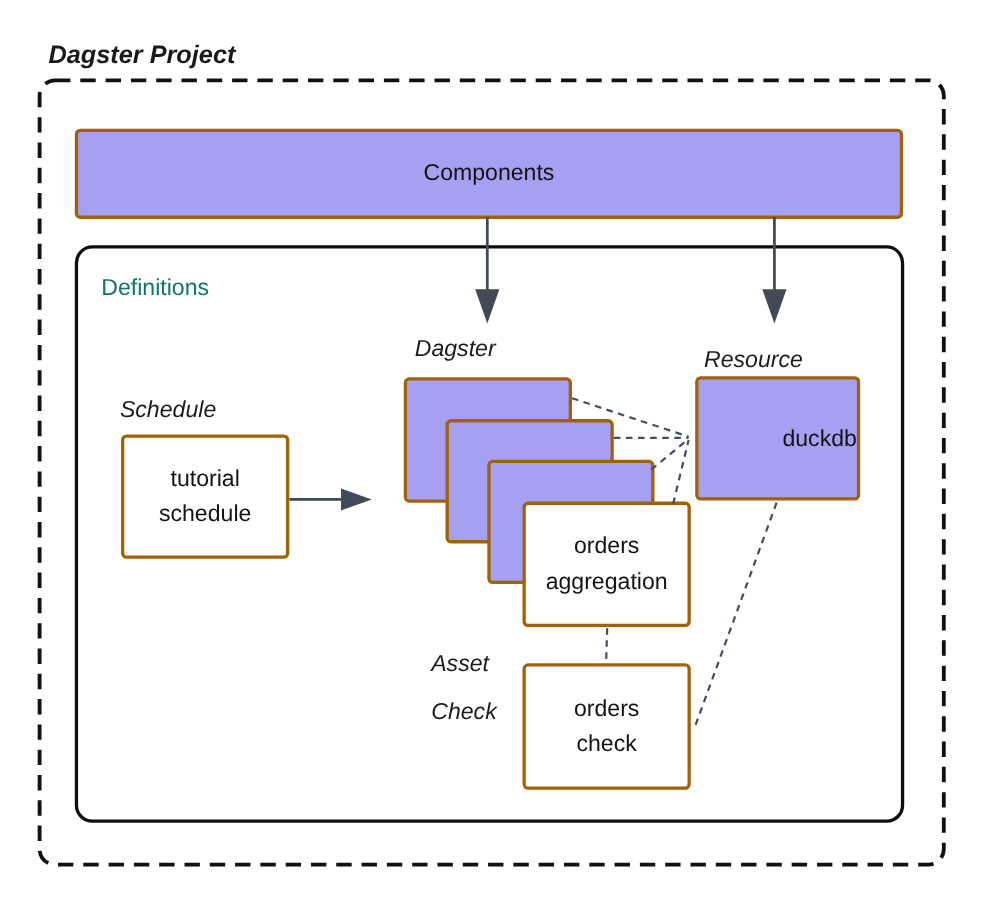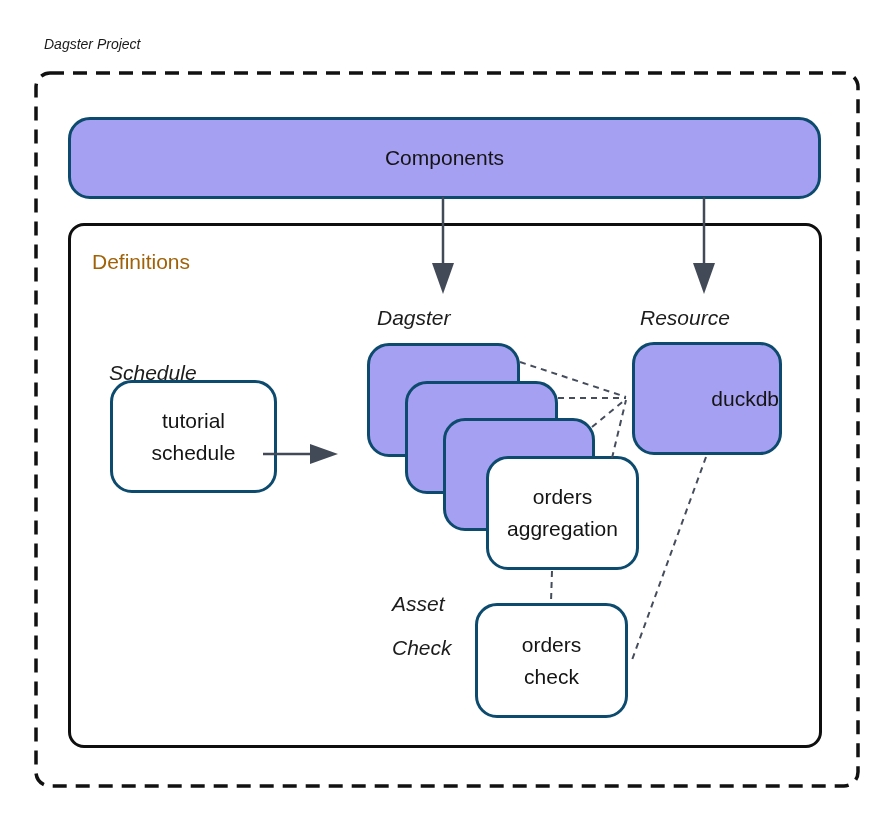--- a/index.html
+++ b/index.html
@@ -3,63 +3,63 @@
 <meta charset="utf-8">
 <style>
   html,body{margin:0;padding:0;background:#ffffff;}
   #canvas{
     position:relative;width:896px;height:825px;background:#ffffff;overflow:hidden;
     font-family:"Liberation Sans", sans-serif;color:#141414;
   }
   .abs{position:absolute;}
   .lbl{font-style:italic;font-size:21px;color:#1c1c1c;white-space:nowrap;}
   .node{
-    box-sizing:border-box;border:3px solid #0c4a6e;border-radius:22px;
+    box-sizing:border-box;border:3px solid #a16207;border-radius:5px;
     display:flex;align-items:center;justify-content:center;text-align:center;
     font-size:21px;line-height:32px;background:#ffffff;
   }
   .purple{}
-  #title{font-style:italic;font-size:14px;color:#1a1a1a;}
+  #title{font-style:italic;font-size:23px;color:#1a1a1a;font-weight:bold;}
   #definitions-box{
     box-sizing:border-box;border:3px solid #0f0f0f;border-radius:16px;background:#ffffff;
   }
-  #definitions-label{font-size:21px;color:#a16207;}
+  #definitions-label{font-size:21px;color:#0f766e;}
   #components-bar{z-index:3;}
   .stack{z-index:2;}
   #overlay{pointer-events:none;z-index:5;}
   #asset-check-label{width:90px;line-height:44px;white-space:normal;}
 </style>
 </head>
 <body>
 
 <div id="canvas">
 
   <div id="title" class="abs" style="left:44px;top:36px;" data-bind="title">Dagster Project</div>
 
   <div id="definitions-box" class="abs" style="left:68px;top:223px;width:754px;height:525px;"></div>
   <div id="definitions-label" class="abs" style="left:92px;top:250px;" data-bind="definitions.label">Definitions</div>
 
   <div id="components-bar" class="abs node purple" style="left: 68px; top: 117px; width: 753px; height: 82px; background: rgb(166, 160, 242);" data-bind-style="background:colors.purple_fill">
     <span data-bind="components.label">Components</span>
   </div>
 
   <div class="abs lbl" style="left:377px;top:306px;" data-bind="assets.label">Dagster</div>
-  <div class="abs lbl" style="left:640px;top:306px;" data-bind="resource.label">Resource</div>
+  <div class="abs lbl" style="left:640px;top:316px;" data-bind="resource.label">Resource</div>
   <div class="abs lbl" style="left:109px;top:361px;" data-bind="schedule.label">Schedule</div>
   <div id="asset-check-label" class="abs lbl" style="left:392px;top:582px;" data-bind="asset_check.label">Asset Check</div>
 
-  <div class="abs node" style="left:110px;top:380px;width:167px;height:113px;padding:0 18px;">
+  <div class="abs node" style="left:110px;top:395px;width:153px;height:113px;padding:0 18px;">
     <span data-bind="schedule.box_label">tutorial schedule</span>
   </div>
 
   <div class="abs node purple stack" style="left: 367px; top: 343px; width: 153px; height: 114px; background: rgb(166, 160, 242);" data-bind-style="background:colors.purple_fill"></div>
   <div class="abs node purple stack" style="left: 405px; top: 381px; width: 153px; height: 113px; background: rgb(166, 160, 242);" data-bind-style="background:colors.purple_fill"></div>
   <div class="abs node purple stack" style="left: 443px; top: 418px; width: 152px; height: 113px; background: rgb(166, 160, 242);" data-bind-style="background:colors.purple_fill"></div>
 
-  <div class="abs node stack" style="left:475px;top:456px;width:153px;height:114px;padding:0 6px;z-index:3;margin-left:11px;">
+  <div class="abs node stack" style="left:475px;top:456px;width:153px;height:114px;padding:0 6px;z-index:3;">
     <span data-bind="assets.aggregation_box_label">orders aggregation</span>
   </div>
 
   <div class="abs node purple" style="left: 632px; top: 342px; width: 150px; height: 113px; background: rgb(166, 160, 242); justify-content: flex-end;" data-bind-style="background:colors.purple_fill">
     <span data-bind="resource.box_label">duckdb</span>
   </div>
 
   <div class="abs node" style="left:475px;top:603px;width:153px;height:115px;padding:4px 18px;">
     <span data-bind="asset_check.box_label">orders check</span>
   </div>

